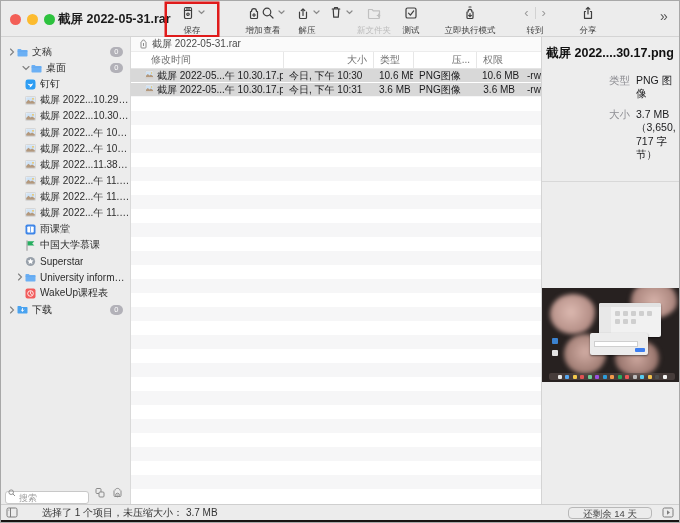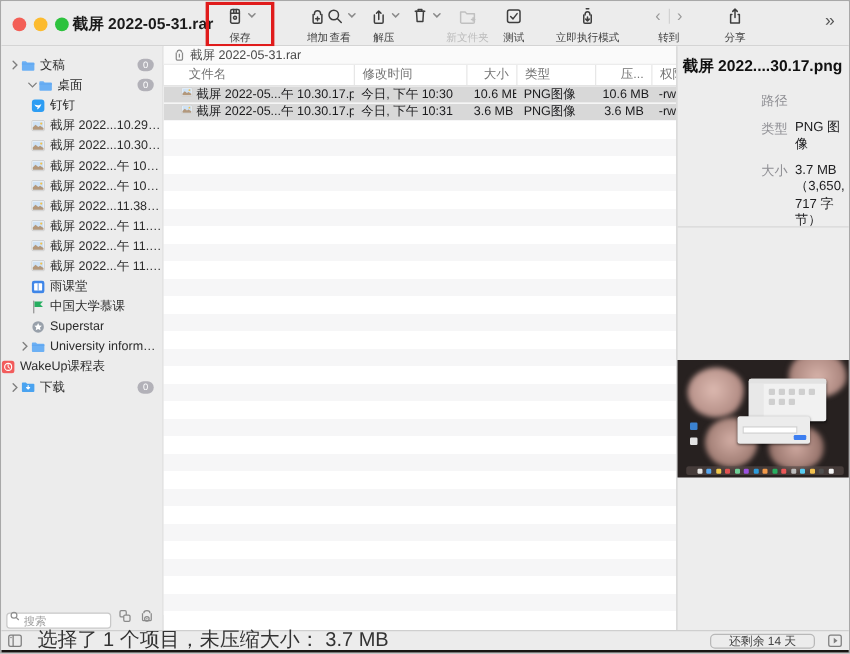--- a/index.html
+++ b/index.html
@@ -72,21 +72,21 @@
   .pv-grid i{width:5px;height:5px;background:#cfcfcf;border-radius:1px;}
   .pv-dlg{position:absolute;left:48px;top:45px;width:58px;height:22px;background:#ececec;border-radius:2px;box-shadow:0 1px 2px rgba(0,0,0,.5);}
   .pv-dlg .fld{position:absolute;left:4px;top:8px;right:10px;height:4px;background:#fff;border:1px solid #cfcfcf;}
   .pv-dlg .btn{position:absolute;right:3px;bottom:3px;width:10px;height:4px;background:#3d7ef0;border-radius:1px;}
   .pv-icon1{position:absolute;left:10px;top:50px;width:6px;height:6px;background:#3b82d0;border-radius:1px;}
   .pv-icon2{position:absolute;left:10px;top:62px;width:6px;height:6px;background:#e3e3e3;border-radius:1px;}
   .pv-dock{position:absolute;left:5%;bottom:2px;width:90%;height:7px;background:rgba(88,76,72,.65);border-radius:2px;display:flex;align-items:center;justify-content:center;gap:3.5px;}
   .pv-dock i{width:4px;height:4px;border-radius:1px;display:block;}
   
   .statusbar{position:absolute;left:0;top:503px;width:680px;height:16px;background:#ececec;border-top:1px solid #cfcfcf;display:flex;align-items:center;padding:0 5px;box-sizing:border-box;}
-  .status-text{margin-left:12px;font-size:16px;color:#333;white-space:nowrap;}
+  .status-text{margin-left:24px;font-size:10px;color:#333;white-space:nowrap;}
   .trial{margin-left:auto;font-size:9.5px;color:#444;background:transparent;border:1px solid #b8b8b8;border-radius:4px;padding:0 14px;height:12px;line-height:11px;font-family:inherit;}
   .sb-toggle{display:flex;align-items:center;}
   .rt-toggle{margin-left:10px;margin-right:2px;display:flex;align-items:center;}
   .bottom-edge{position:absolute;left:0;top:519px;width:680px;height:4px;background:#171412;}
 </style>
 </head>
 <body>
 
 <div class="window">
 
@@ -371,21 +371,21 @@
             </svg>
           </span>
           <span class="sb-ico">
             <svg width="11" height="11" viewBox="0 0 11 11">
               <path d="M.5 2.6c0-.4.3-.7.7-.7h2.5l1 1h5.1c.4 0 .7.3.7.7v5.2c0 .4-.3.7-.7.7H1.2c-.4 0-.7-.3-.7-.7z" fill="#6cb0f4"></path>
               <path d="M.5 3.8h10v.7H.5z" fill="#5ea5ef"></path>
             </svg>
           </span>
           <span class="sb-label">University information</span>
         </li>
-        <li class="sb-item" style="">
+        <li class="sb-item" style="padding-left: 24px;">
           <span class="sb-ico">
             <svg width="11" height="11" viewBox="0 0 11 11">
               <rect x=".5" y=".5" width="10" height="10" rx="2" fill="#f25c5c"></rect>
               <circle cx="5.5" cy="5.5" r="2.8" fill="none" stroke="#fff" stroke-width=".9"></circle>
               <path d="M5.5 3.8v1.9l1.3.8" stroke="#fff" stroke-width=".8" fill="none" stroke-linecap="round"></path>
             </svg>
           </span>
           <span class="sb-label">WakeUp课程表</span>
         </li>
         <li class="sb-item" style="padding-left: 6px;">
@@ -432,21 +432,20 @@
   <div class="main">
     <div class="breadcrumb">
       <svg width="9" height="10" viewBox="0 0 9 10">
           <path d="M2 3v5.2a.8.8 0 0 0 .8.8h3.4a.8.8 0 0 0 .8-.8V3" fill="none" stroke="#8a8a8a" stroke-width="1"></path>
           <path d="M2.7 3c0-2.6 3.6-2.6 3.6 0" fill="none" stroke="#8a8a8a" stroke-width="1"></path>
           <path d="M4.5 4v3" stroke="#8a8a8a" stroke-width="1"></path>
         </svg>
       <span>截屏 2022-05-31.rar</span>
     </div>
     <div class="thead" id="thead">
-        <div class="th ">文件名</div>
         <div class="th ">修改时间</div>
         <div class="th r">大小</div>
         <div class="th ">类型</div>
         <div class="th r">压...</div>
         <div class="th ">权限</div>
       </div>
     <div class="tbody" id="tbody">
         <div class="trow">
           <div class="td name">
             <span><svg width="9" height="9" viewBox="0 0 11 11">
@@ -478,24 +477,20 @@
           <div class="td ">PNG图像</div>
           <div class="td r">3.6 MB</div>
           <div class="td ">-rw-</div>
         </div>
       </div>
   </div>
 
   <div class="inspector">
     <div class="insp-title">截屏 2022....30.17.png</div>
     <div class="insp-fields" id="insp-fields">
-        <div class="insp-row">
-          <span class="insp-label">路径</span>
-          <span class="insp-value"></span>
-        </div>
         <div class="insp-row">
           <span class="insp-label">类型</span>
           <span class="insp-value">PNG 图像</span>
         </div>
         <div class="insp-row">
           <span class="insp-label">大小</span>
           <span class="insp-value">3.7 MB （3,650,717 字节）</span>
         </div>
       </div>
     <div class="insp-divider"></div>

